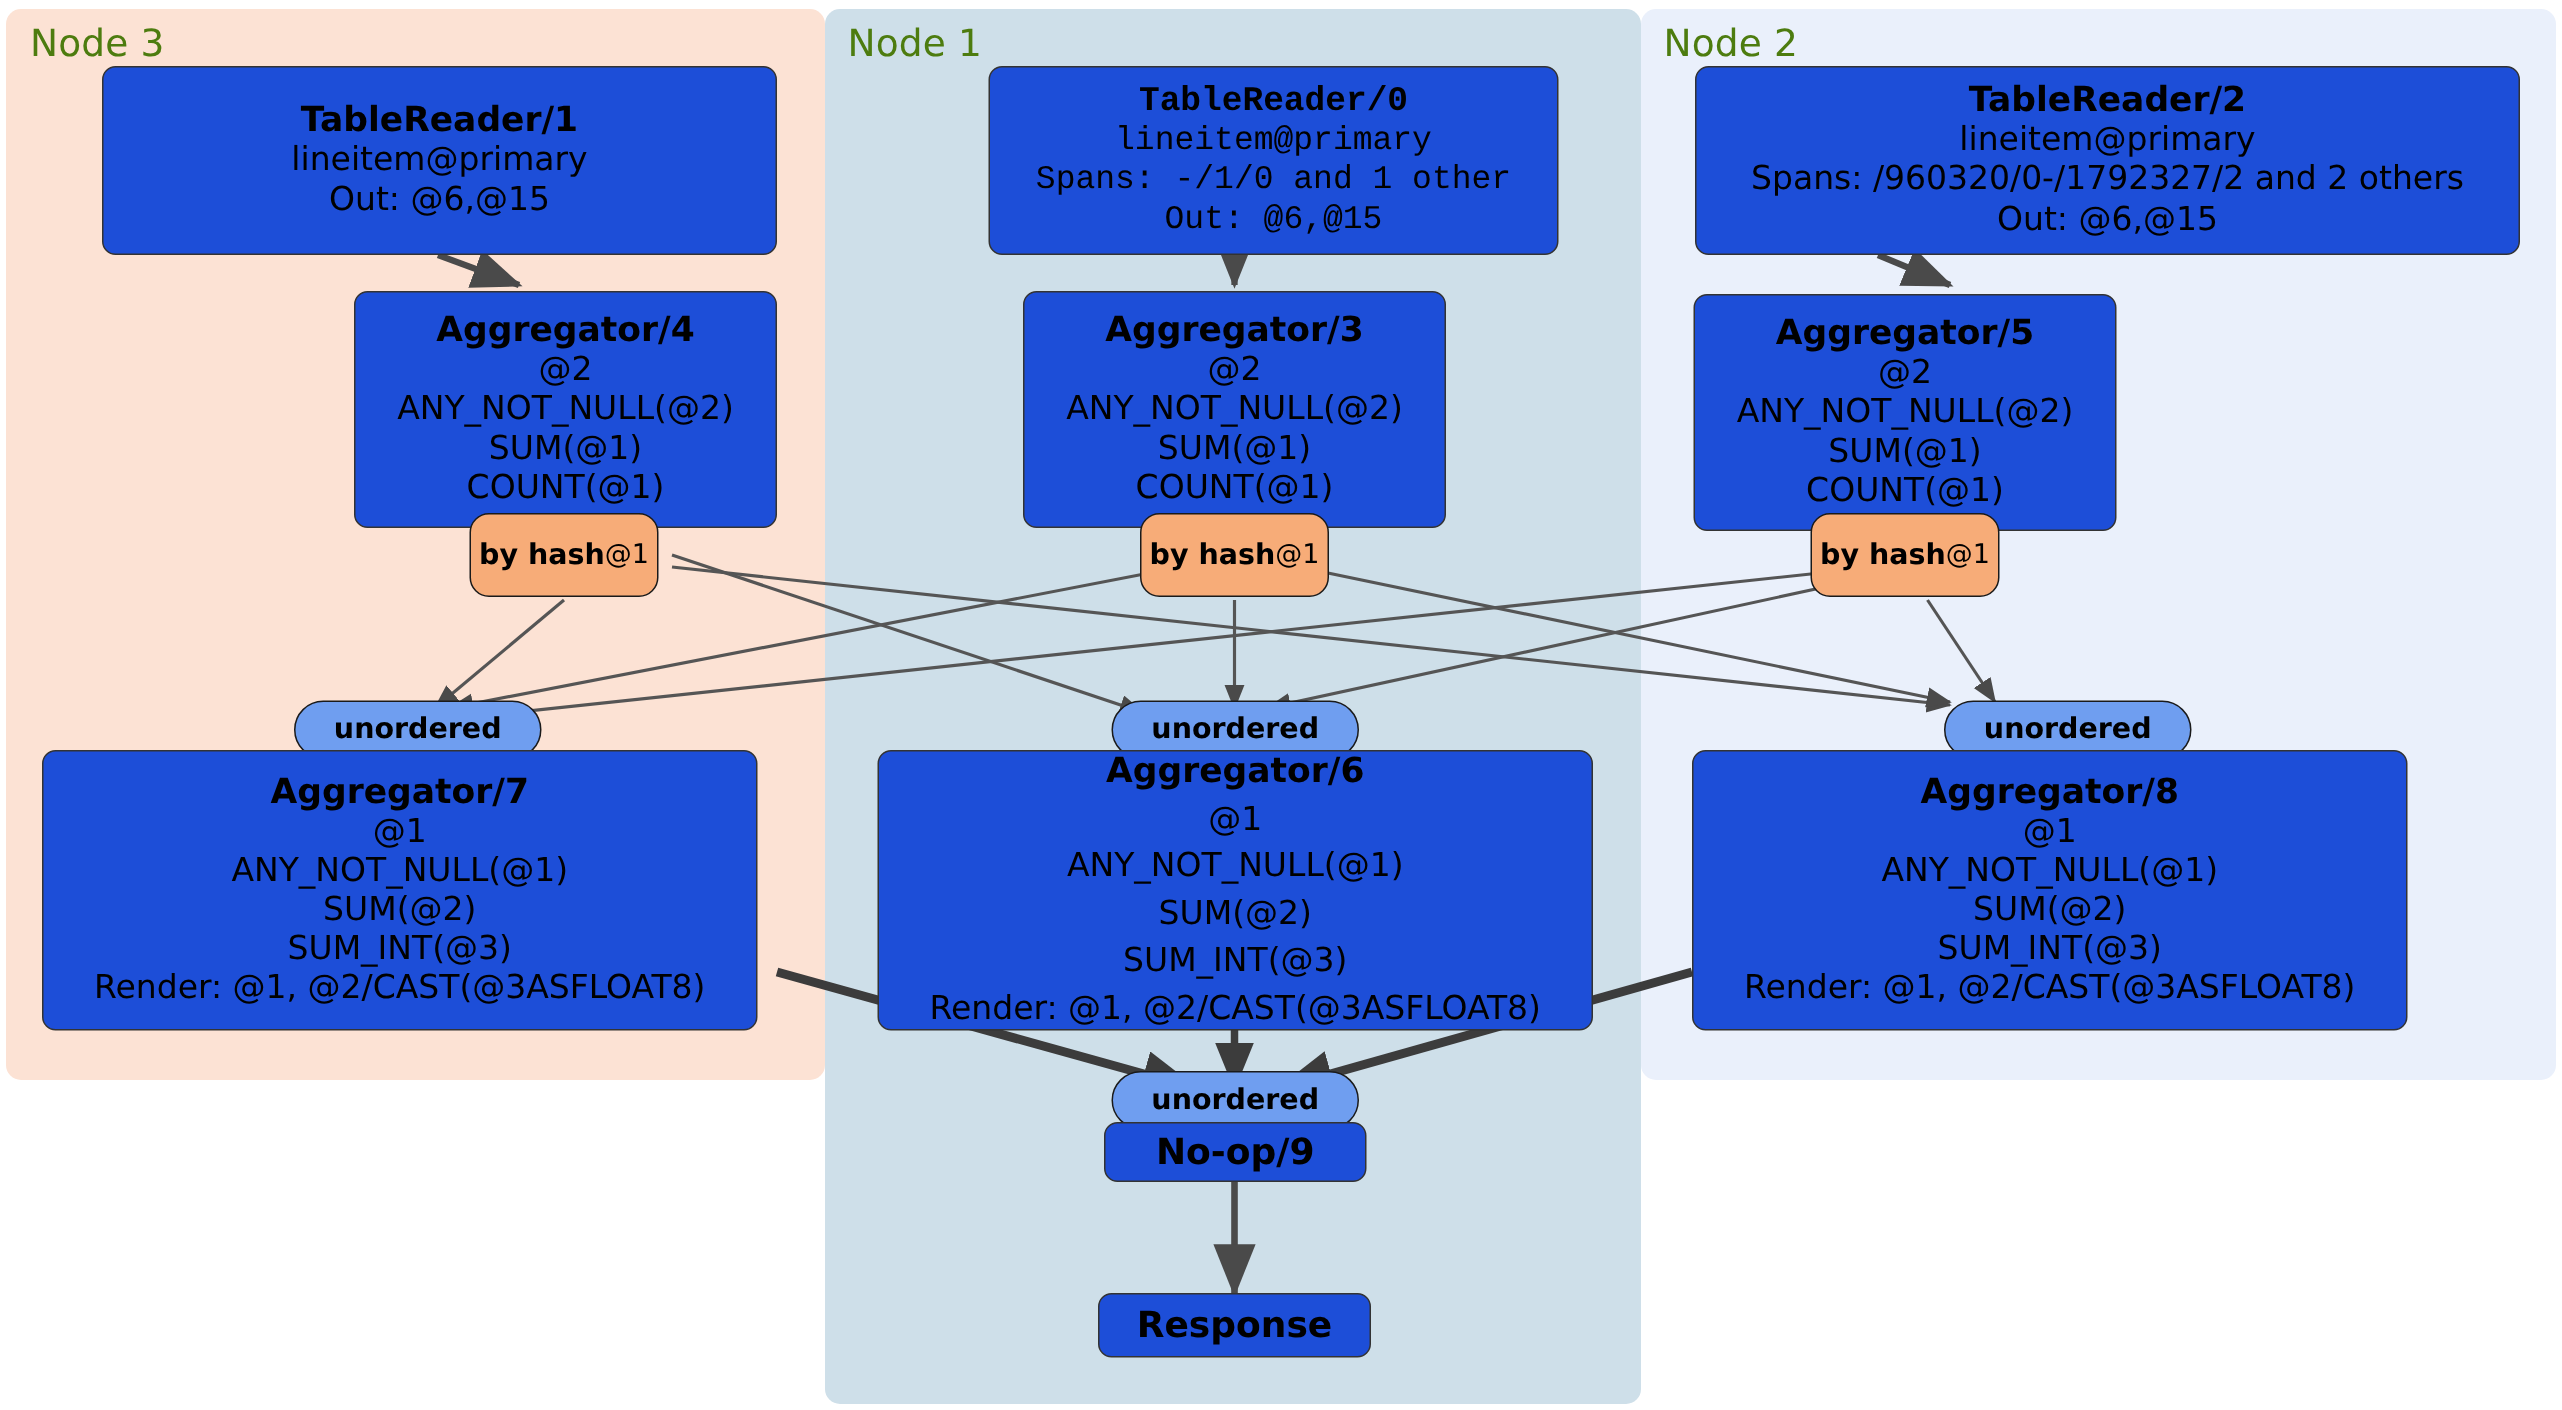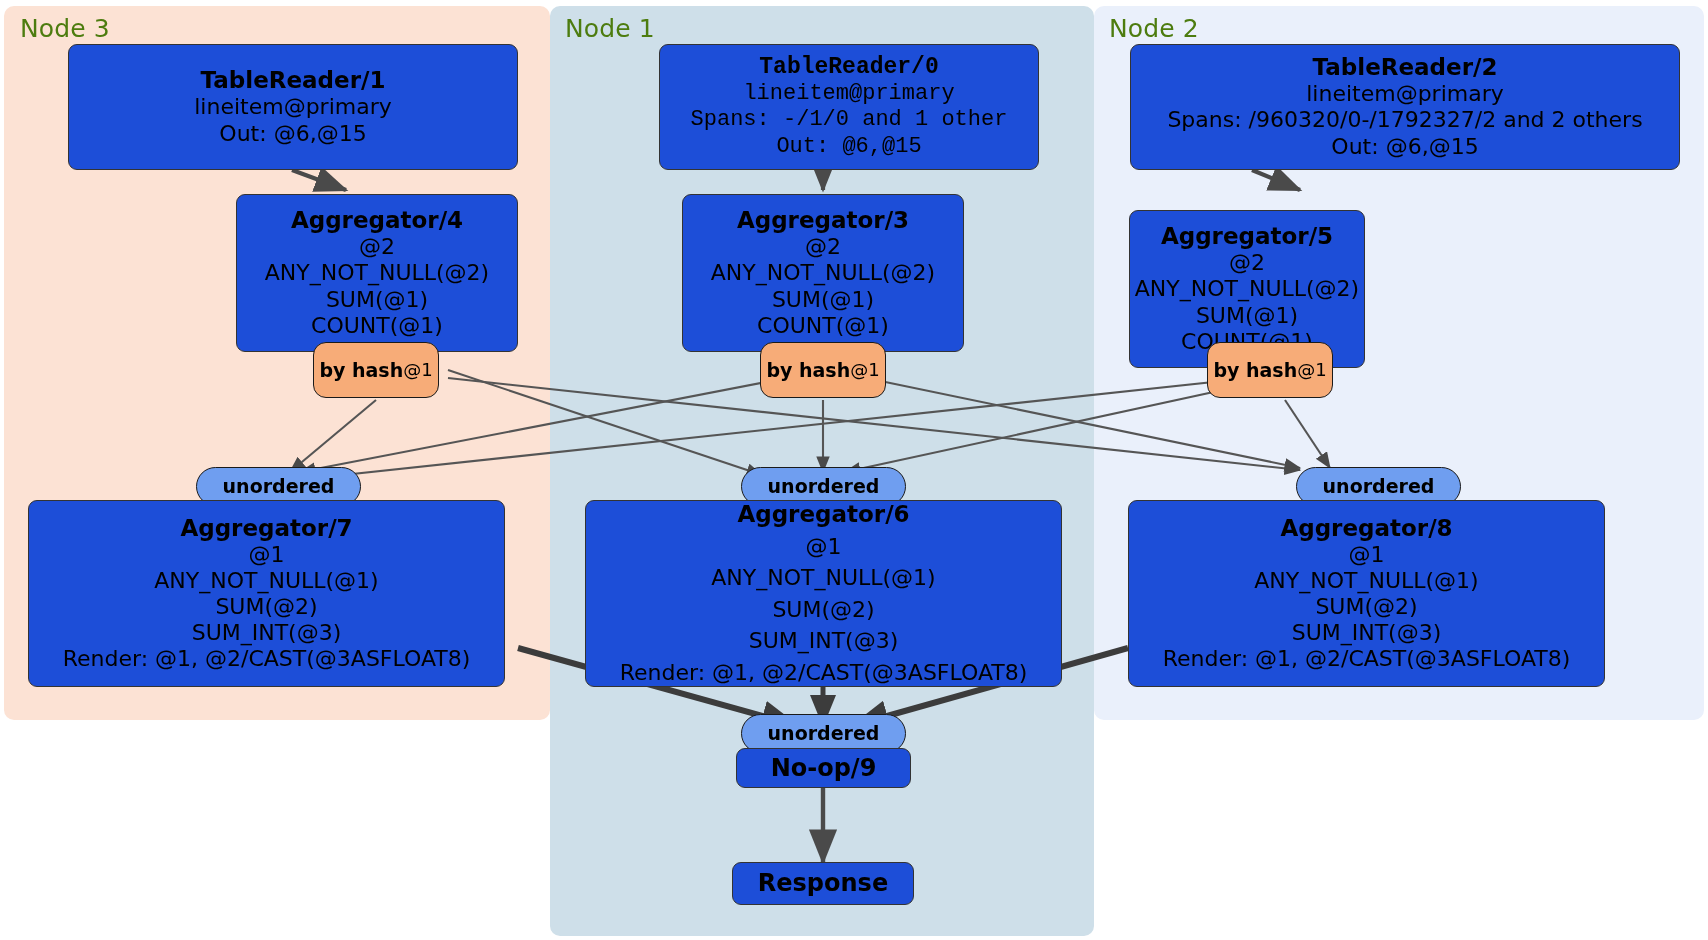--- a/index.html
+++ b/index.html
@@ -122,21 +122,21 @@
   </div>
 
   <div class="proc" style="left:682px;top:194px;width:282px;height:158px;">
     <div class="ptitle">Aggregator/3</div>
     <div class="pline">@2</div>
     <div class="pline">ANY_NOT_NULL(@2)</div>
     <div class="pline">SUM(@1)</div>
     <div class="pline">COUNT(@1)</div>
   </div>
 
-  <div class="proc" style="left:1129px;top:210px;width:236px;height:158px;">
+  <div class="proc" style="left:1129px;top:196px;width:282px;height:158px;">
     <div class="ptitle">Aggregator/5</div>
     <div class="pline">@2</div>
     <div class="pline">ANY_NOT_NULL(@2)</div>
     <div class="pline">SUM(@1)</div>
     <div class="pline">COUNT(@1)</div>
   </div>
 
   <div class="pill hash" style="left:313px;top:342px;width:126px;height:56px;">
     <div class="l1">by hash</div>
     <div class="l2">@1</div>

